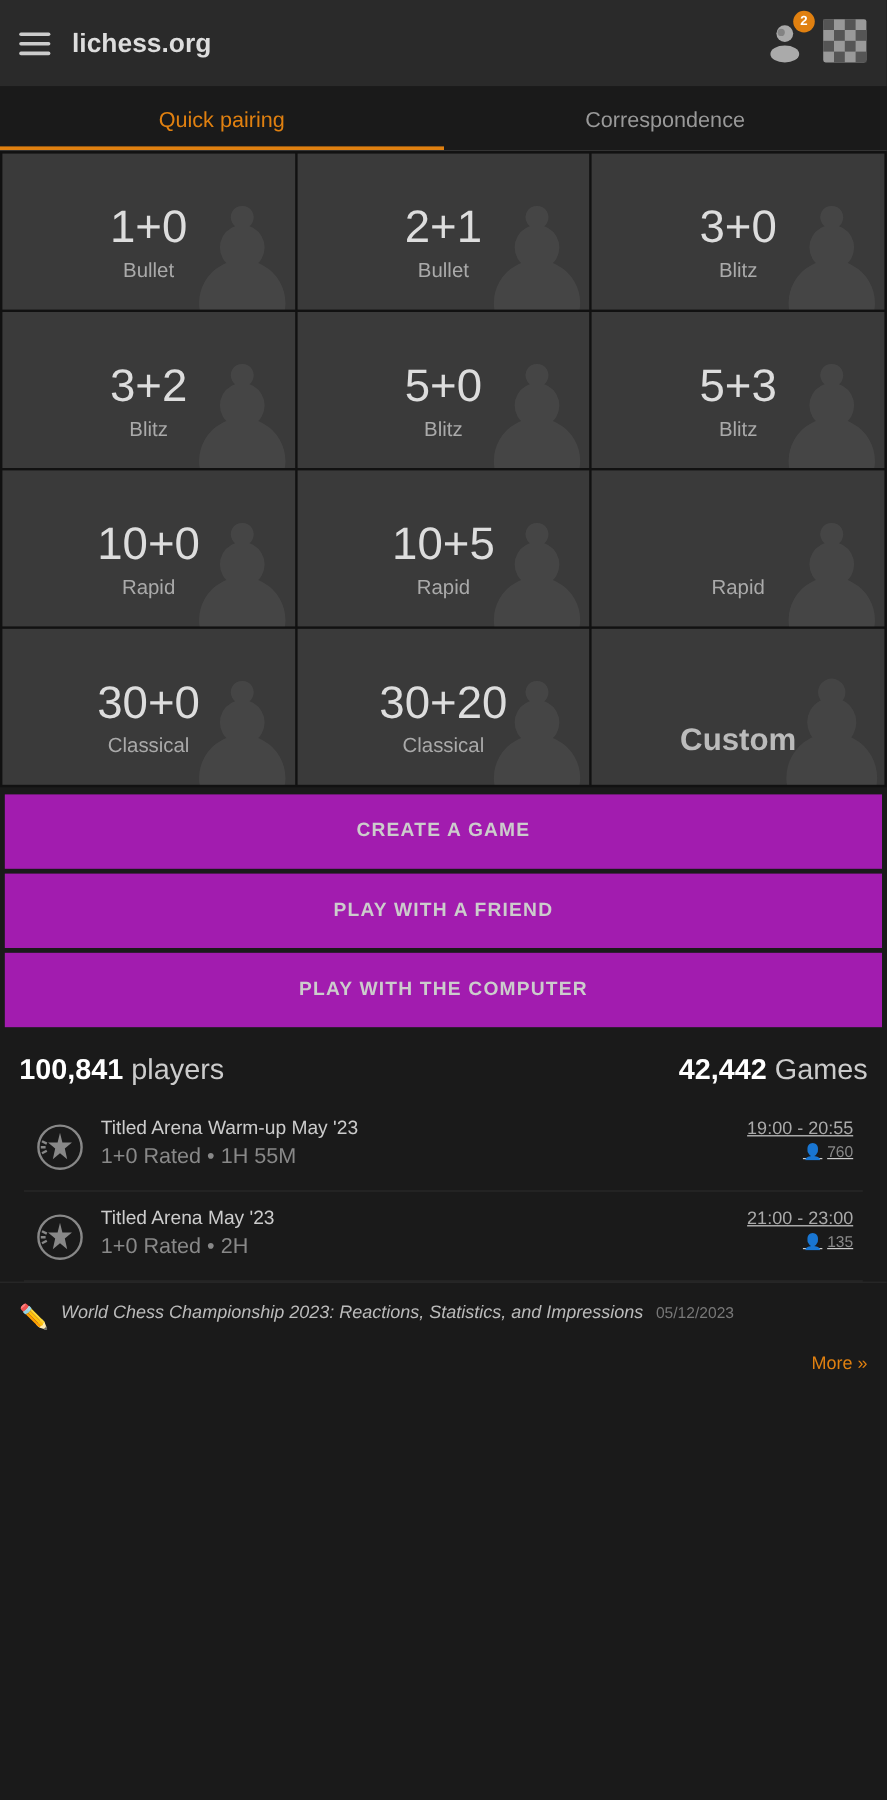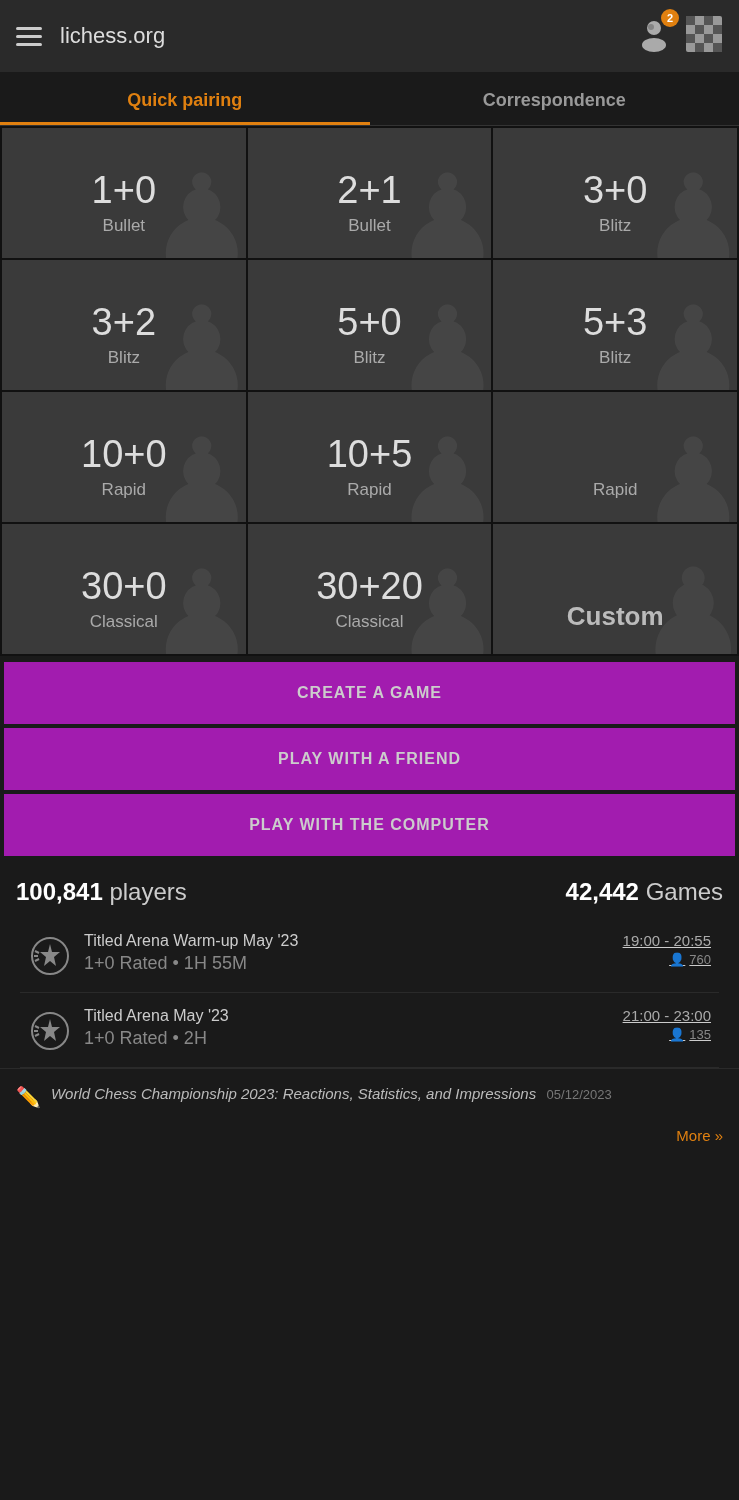--- a/index.html
+++ b/index.html
@@ -35,21 +35,21 @@
     .hamburger span {
       display: block;
       width: 26px;
       height: 3px;
       background: #ccc;
       border-radius: 2px;
     }
     .site-title {
       font-size: 22px;
       color: #ddd;
-      font-weight: 400;
+      font-weight: 700;
     }
     .header-right {
       display: flex;
       align-items: center;
       gap: 12px;
     }
     .notification-wrapper {
       position: relative;
     }
     .notification-badge {
@@ -83,21 +83,20 @@
       border-bottom: 1px solid #333;
     }
     .tab {
       flex: 1;
       text-align: center;
       padding: 18px 0 14px;
       font-size: 18px;
       cursor: pointer;
       color: #999;
       position: relative;
-      font-weight: bold;
     }
     .tab.active {
       color: #e08010;
     }
     .tab.active::after {
       content: '';
       position: absolute;
       bottom: 0;
       left: 0;
       right: 0;

